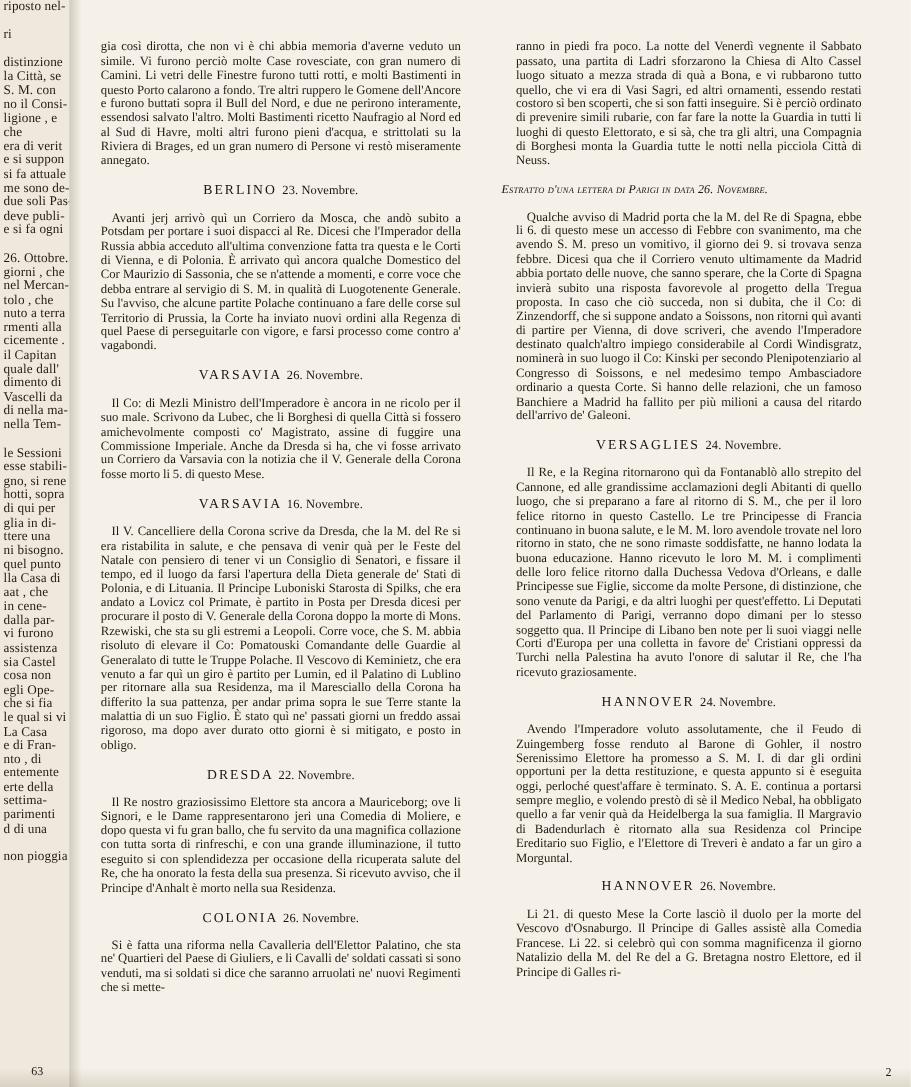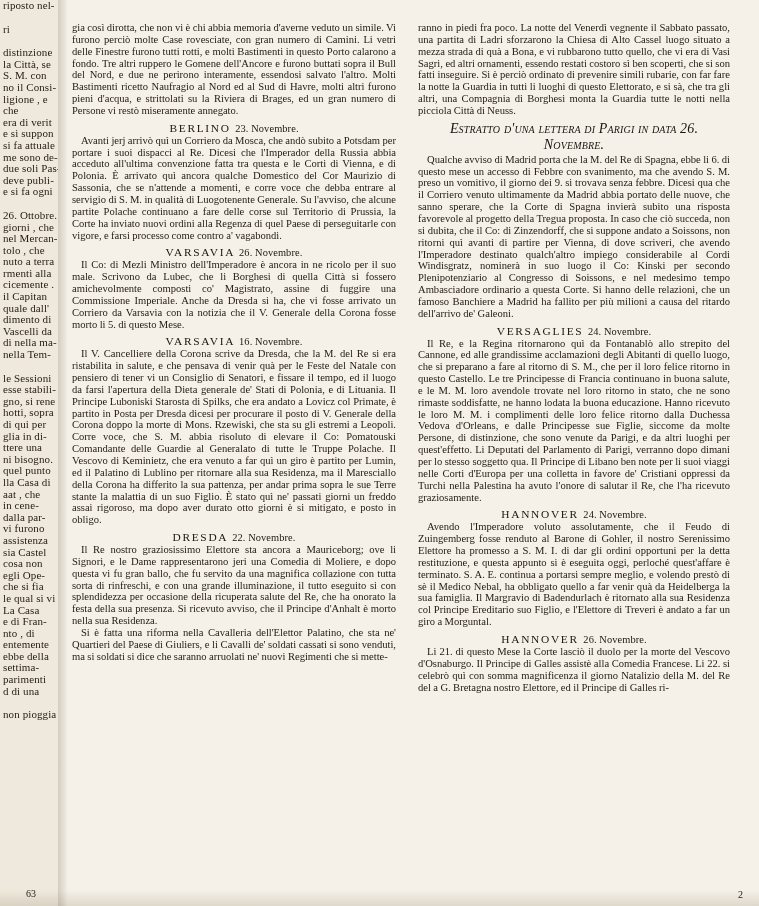--- a/index.html
+++ b/index.html
@@ -60,21 +60,21 @@
     display: flex;
     flex-direction: row;
   }
   .col {
     width: 350px;
     padding: 22px 12px 10px 14px;
     box-sizing: border-box;
   }
   .col.right { padding-left: 10px; padding-right: 28px; }
   p.body {
-    margin: 0;
+    margin: 12px;
     font-size: 10.6px;
     line-height: 11.85px;
     text-align: justify;
     text-indent: 9px;
     letter-spacing: -0.02px;
     word-spacing: -0.2px;
     color: #231a12;
   }
   p.body.cont { text-indent: 0; }
   .head {
@@ -85,22 +85,21 @@
     font-variant: small-caps;
     color: #1d150f;
   }
   .head .date {
     letter-spacing: 0.1px;
     font-variant: normal;
     font-size: 10.4px;
   }
   .subhead {
     margin: 4px 0 1px 0;
-    text-align: center;
-    font-size: 14px;
+    font-size: 10px;
     font-style: italic;
     letter-spacing: 0.15px;
     font-variant: small-caps;
   }
   .pagenum {
     position: absolute;
     right: 16px;
     bottom: 6px;
     font-size: 10px;
   }
@@ -174,41 +173,42 @@
       <div class="stubline">assistenza</div>
       <div class="stubline">sia Castel</div>
       <div class="stubline">cosa non</div>
       <div class="stubline">egli Ope-</div>
       <div class="stubline">che si fia</div>
       <div class="stubline">le qual si vi</div>
       <div class="stubline">La Casa</div>
       <div class="stubline">e di Fran-</div>
       <div class="stubline">nto , di</div>
       <div class="stubline">entemente</div>
-      <div class="stubline">ebbe della</div>
+      <div class="stubline">erte della</div>
       <div class="stubline">settima-</div>
       <div class="stubline">parimenti</div>
       <div class="stubline">d di una</div>
       <div class="stubgap"></div>
       <div class="stubline">non pioggia</div>
       <div class="stubpage">63</div>
     </div>
 
   <div id="sheet">
     <div class="cols">
       <div class="col left">
           <p class="body cont">gia così dirotta, che non vi è chi abbia memoria d'averne veduto un simile. Vi furono perciò molte Case rovesciate, con gran numero di Camini. Li vetri delle Finestre furono tutti rotti, e molti Bastimenti in questo Porto calarono a fondo. Tre altri ruppero le Gomene dell'Ancore e furono buttati sopra il Bull del Nord, e due ne perirono interamente, essendosi salvato l'altro. Molti Bastimenti ricetto Naufragio al Nord ed al Sud di Havre, molti altri furono pieni d'acqua, e strittolati su la Riviera di Brages, ed un gran numero di Persone vi restò miseramente annegato.</p>
           <div class="head"><span>BERLINO </span><span class="date">23. Novembre.</span></div>
           <p class="body">Avanti jerj arrivò quì un Corriero da Mosca, che andò subito a Potsdam per portare i suoi dispacci al Re. Dicesi che l'Imperador della Russia abbia acceduto all'ultima convenzione fatta tra questa e le Corti di Vienna, e di Polonia. È arrivato quì ancora qualche Domestico del Cor Maurizio di Sassonia, che se n'attende a momenti, e corre voce che debba entrare al servigio di S. M. in qualità di Luogotenente Generale. Su l'avviso, che alcune partite Polache continuano a fare delle corse sul Territorio di Prussia, la Corte ha inviato nuovi ordini alla Regenza di quel Paese di perseguitarle con vigore, e farsi processo come contro a' vagabondi.</p>
           <div class="head"><span>VARSAVIA </span><span class="date">26. Novembre.</span></div>
           <p class="body">Il Co: di Mezli Ministro dell'Imperadore è ancora in ne ricolo per il suo male. Scrivono da Lubec, che li Borghesi di quella Città si fossero amichevolmente composti co' Magistrato, assine di fuggire una Commissione Imperiale. Anche da Dresda si ha, che vi fosse arrivato un Corriero da Varsavia con la notizia che il V. Generale della Corona fosse morto li 5. di questo Mese.</p>
           <div class="head"><span>VARSAVIA </span><span class="date">16. Novembre.</span></div>
           <p class="body">Il V. Cancelliere della Corona scrive da Dresda, che la M. del Re si era ristabilita in salute, e che pensava di venir quà per le Feste del Natale con pensiero di tener vi un Consiglio di Senatori, e fissare il tempo, ed il luogo da farsi l'apertura della Dieta generale de' Stati di Polonia, e di Lituania. Il Principe Luboniski Starosta di Spilks, che era andato a Lovicz col Primate, è partito in Posta per Dresda dicesi per procurare il posto di V. Generale della Corona doppo la morte di Mons. Rzewiski, che sta su gli estremi a Leopoli. Corre voce, che S. M. abbia risoluto di elevare il Co: Pomatouski Comandante delle Guardie al Generalato di tutte le Truppe Polache. Il Vescovo di Keminietz, che era venuto a far quì un giro è partito per Lumin, ed il Palatino di Lublino per ritornare alla sua Residenza, ma il Maresciallo della Corona ha differito la sua pattenza, per andar prima sopra le sue Terre stante la malattia di un suo Figlio. È stato quì ne' passati giorni un freddo assai rigoroso, ma dopo aver durato otto giorni è si mitigato, e posto in obligo.</p>
           <div class="head"><span>DRESDA </span><span class="date">22. Novembre.</span></div>
           <p class="body">Il Re nostro graziosissimo Elettore sta ancora a Mauriceborg; ove li Signori, e le Dame rappresentarono jeri una Comedia di Moliere, e dopo questa vi fu gran ballo, che fu servito da una magnifica collazione con tutta sorta di rinfreschi, e con una grande illuminazione, il tutto eseguito si con splendidezza per occasione della ricuperata salute del Re, che ha onorato la festa della sua presenza. Si ricevuto avviso, che il Principe d'Anhalt è morto nella sua Residenza.</p>
+          <div class="head"><span>COLONIA </span><span class="date">26. Novembre.</span></div>
           <p class="body">Si è fatta una riforma nella Cavalleria dell'Elettor Palatino, che sta ne' Quartieri del Paese di Giuliers, e li Cavalli de' soldati cassati si sono venduti, ma si soldati si dice che saranno arruolati ne' nuovi Regimenti che si mette-</p>
         </div>
       <div class="col right">
           <p class="body cont">ranno in piedi fra poco. La notte del Venerdì vegnente il Sabbato passato, una partita di Ladri sforzarono la Chiesa di Alto Cassel luogo situato a mezza strada di quà a Bona, e vi rubbarono tutto quello, che vi era di Vasi Sagri, ed altri ornamenti, essendo restati costoro sì ben scoperti, che si son fatti inseguire. Si è perciò ordinato di prevenire simili rubarie, con far fare la notte la Guardia in tutti li luoghi di questo Elettorato, e si sà, che tra gli altri, una Compagnia di Borghesi monta la Guardia tutte le notti nella picciola Città di Neuss.</p>
           <div class="subhead">Estratto d'una lettera di Parigi in data 26. Novembre.</div>
           <p class="body">Qualche avviso di Madrid porta che la M. del Re di Spagna, ebbe li 6. di questo mese un accesso di Febbre con svanimento, ma che avendo S. M. preso un vomitivo, il giorno dei 9. si trovava senza febbre. Dicesi qua che il Corriero venuto ultimamente da Madrid abbia portato delle nuove, che sanno sperare, che la Corte di Spagna invierà subito una risposta favorevole al progetto della Tregua proposta. In caso che ciò succeda, non si dubita, che il Co: di Zinzendorff, che si suppone andato a Soissons, non ritorni quì avanti di partire per Vienna, di dove scriveri, che avendo l'Imperadore destinato qualch'altro impiego considerabile al Cordi Windisgratz, nominerà in suo luogo il Co: Kinski per secondo Plenipotenziario al Congresso di Soissons, e nel medesimo tempo Ambasciadore ordinario a questa Corte. Si hanno delle relazioni, che un famoso Banchiere a Madrid ha fallito per più milioni a causa del ritardo dell'arrivo de' Galeoni.</p>
           <div class="head"><span>VERSAGLIES </span><span class="date">24. Novembre.</span></div>
           <p class="body">Il Re, e la Regina ritornarono quì da Fontanablò allo strepito del Cannone, ed alle grandissime acclamazioni degli Abitanti di quello luogo, che si preparano a fare al ritorno di S. M., che per il loro felice ritorno in questo Castello. Le tre Principesse di Francia continuano in buona salute, e le M. M. loro avendole trovate nel loro ritorno in stato, che ne sono rimaste soddisfatte, ne hanno lodata la buona educazione. Hanno ricevuto le loro M. M. i complimenti delle loro felice ritorno dalla Duchessa Vedova d'Orleans, e dalle Principesse sue Figlie, siccome da molte Persone, di distinzione, che sono venute da Parigi, e da altri luoghi per quest'effetto. Li Deputati del Parlamento di Parigi, verranno dopo dimani per lo stesso soggetto qua. Il Principe di Libano ben note per li suoi viaggi nelle Corti d'Europa per una colletta in favore de' Cristiani oppressi da Turchi nella Palestina ha avuto l'onore di salutar il Re, che l'ha ricevuto graziosamente.</p>
           <div class="head"><span>HANNOVER </span><span class="date">24. Novembre.</span></div>
           <p class="body">Avendo l'Imperadore voluto assolutamente, che il Feudo di Zuingemberg fosse renduto al Barone di Gohler, il nostro Serenissimo Elettore ha promesso a S. M. I. di dar gli ordini opportuni per la detta restituzione, e questa appunto si è eseguita oggi, perloché quest'affare è terminato. S. A. E. continua a portarsi sempre meglio, e volendo prestò di sè il Medico Nebal, ha obbligato quello a far venir quà da Heidelberga la sua famiglia. Il Margravio di Badendurlach è ritornato alla sua Residenza col Principe Ereditario suo Figlio, e l'Elettore di Treveri è andato a far un giro a Morguntal.</p>

